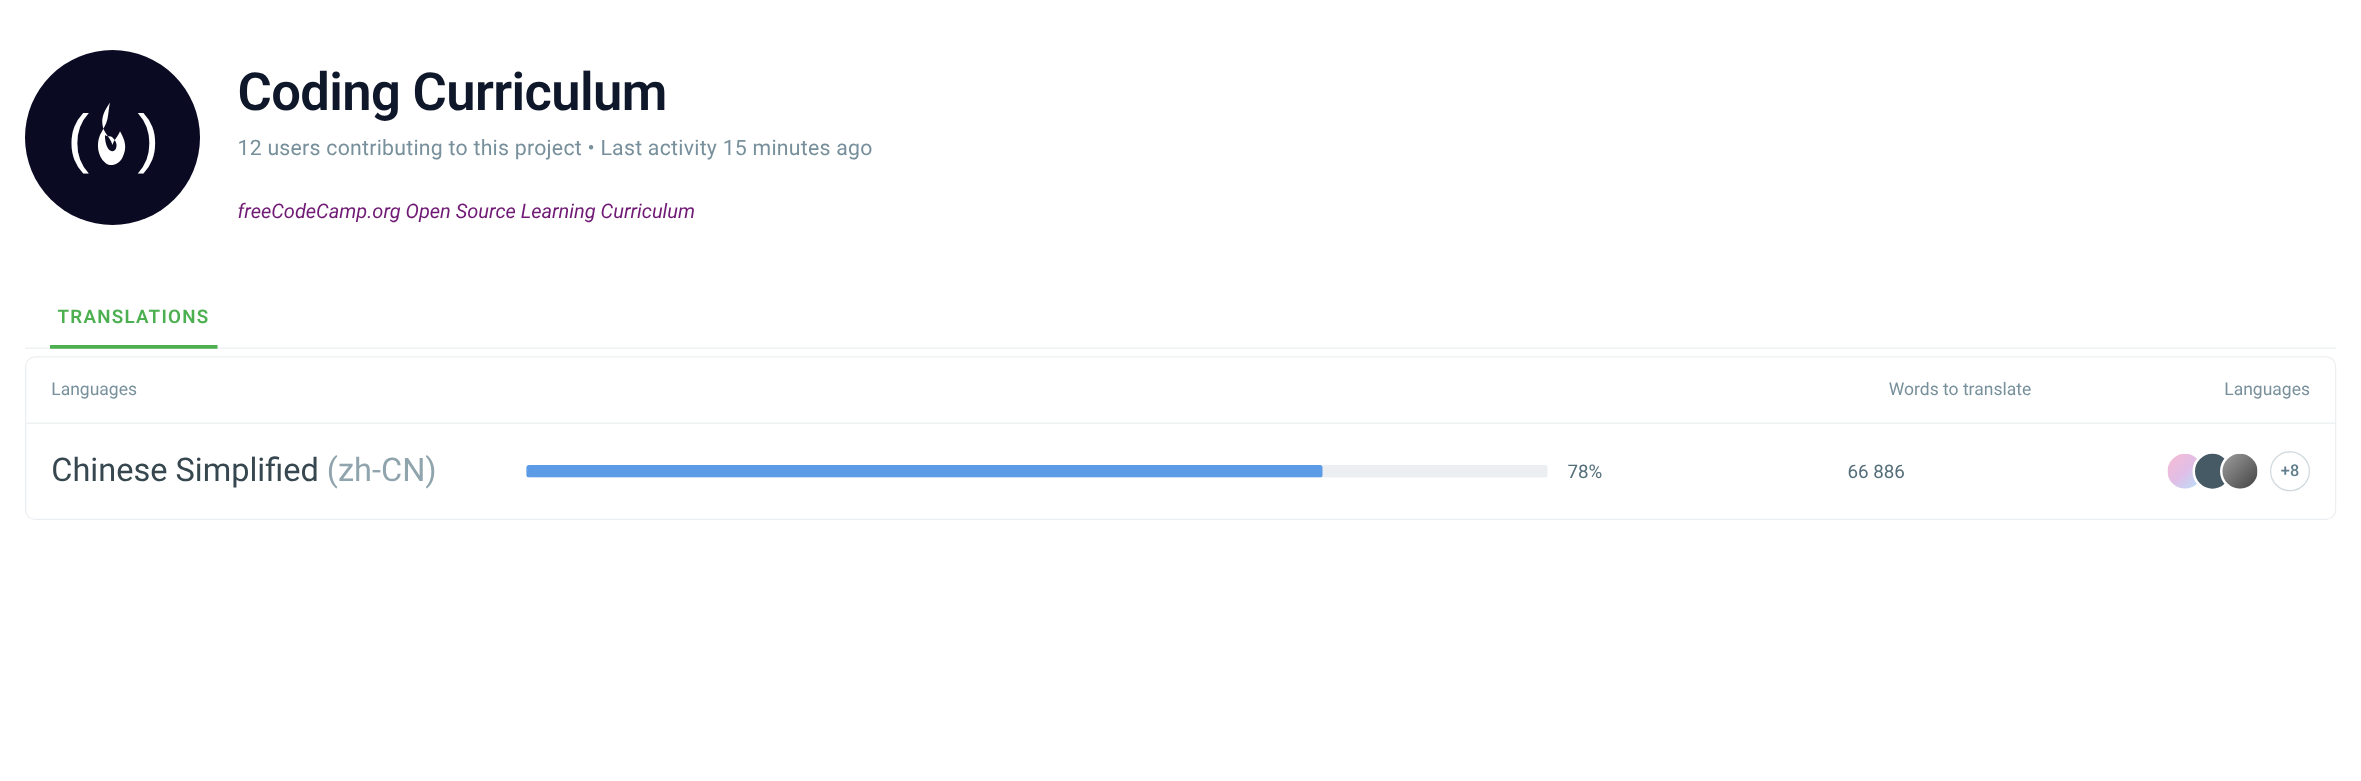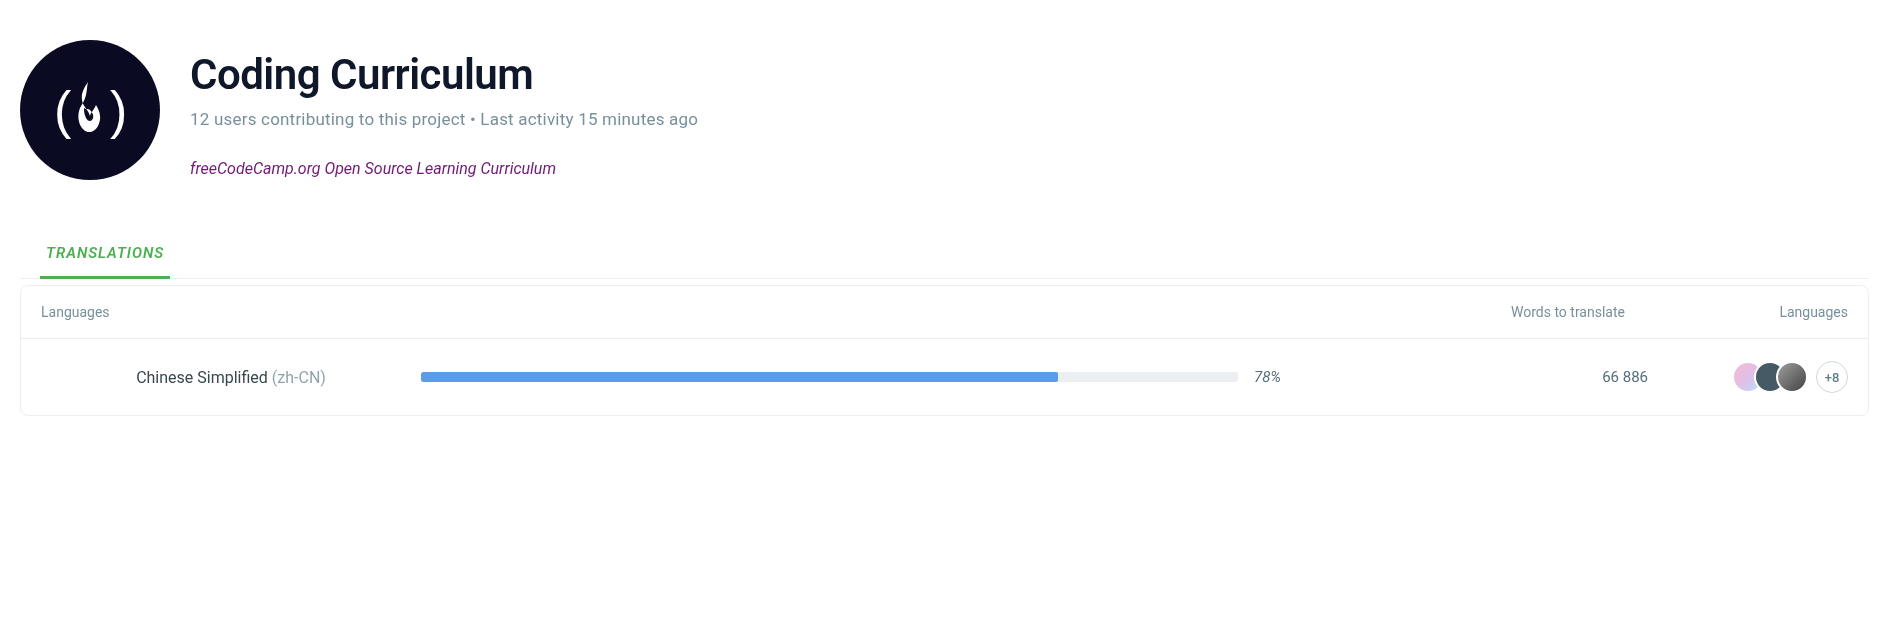--- a/index.html
+++ b/index.html
@@ -55,21 +55,20 @@
       font-size: 16px;
       color: #701a75;
       margin-top: 20px;
       font-style: italic;
     }
     .tabs {
       display: flex;
       border-bottom: 1px solid #eceff1;
       margin-top: 30px;
       padding: 0 20px;
-      font-style: italic;
     }
     .tab {
       padding: 14px 6px;
       font-size: 15px;
       font-weight: 600;
       letter-spacing: 1px;
       color: #78909c;
       cursor: pointer;
       display: flex;
       align-items: center;
@@ -110,24 +109,23 @@
     .panel-header .col-volunteers {
       text-align: right;
     }
     .row {
       display: grid;
       grid-template-columns: 380px 1fr 180px 180px 190px;
       padding: 22px 20px;
       align-items: center;
     }
     .lang-name {
-      font-size: 16px;
+      font-size: 26px;
       color: #37474f;
       cursor: pointer;
-      text-align: center;
     }
     .lang-name .code {
       color: #90a4ae;
       font-weight: 400;
     }
     .progress-wrap {
       display: flex;
       align-items: center;
       gap: 16px;
     }
@@ -140,26 +138,24 @@
     }
     .progress-fill {
       height: 100%;
       background: #5c9ce6;
       border-radius: 2px;
     }
     .progress-pct {
       font-size: 15px;
       color: #546e7a;
       width: 44px;
-      font-style: italic;
     }
     .words {
       font-size: 15px;
       color: #546e7a;
-      text-align: right;
       padding-right: 10px;
     }
     .avatars {
       display: flex;
       justify-content: flex-end;
       align-items: center;
     }
     .avatar {
       width: 32px;
       height: 32px;

